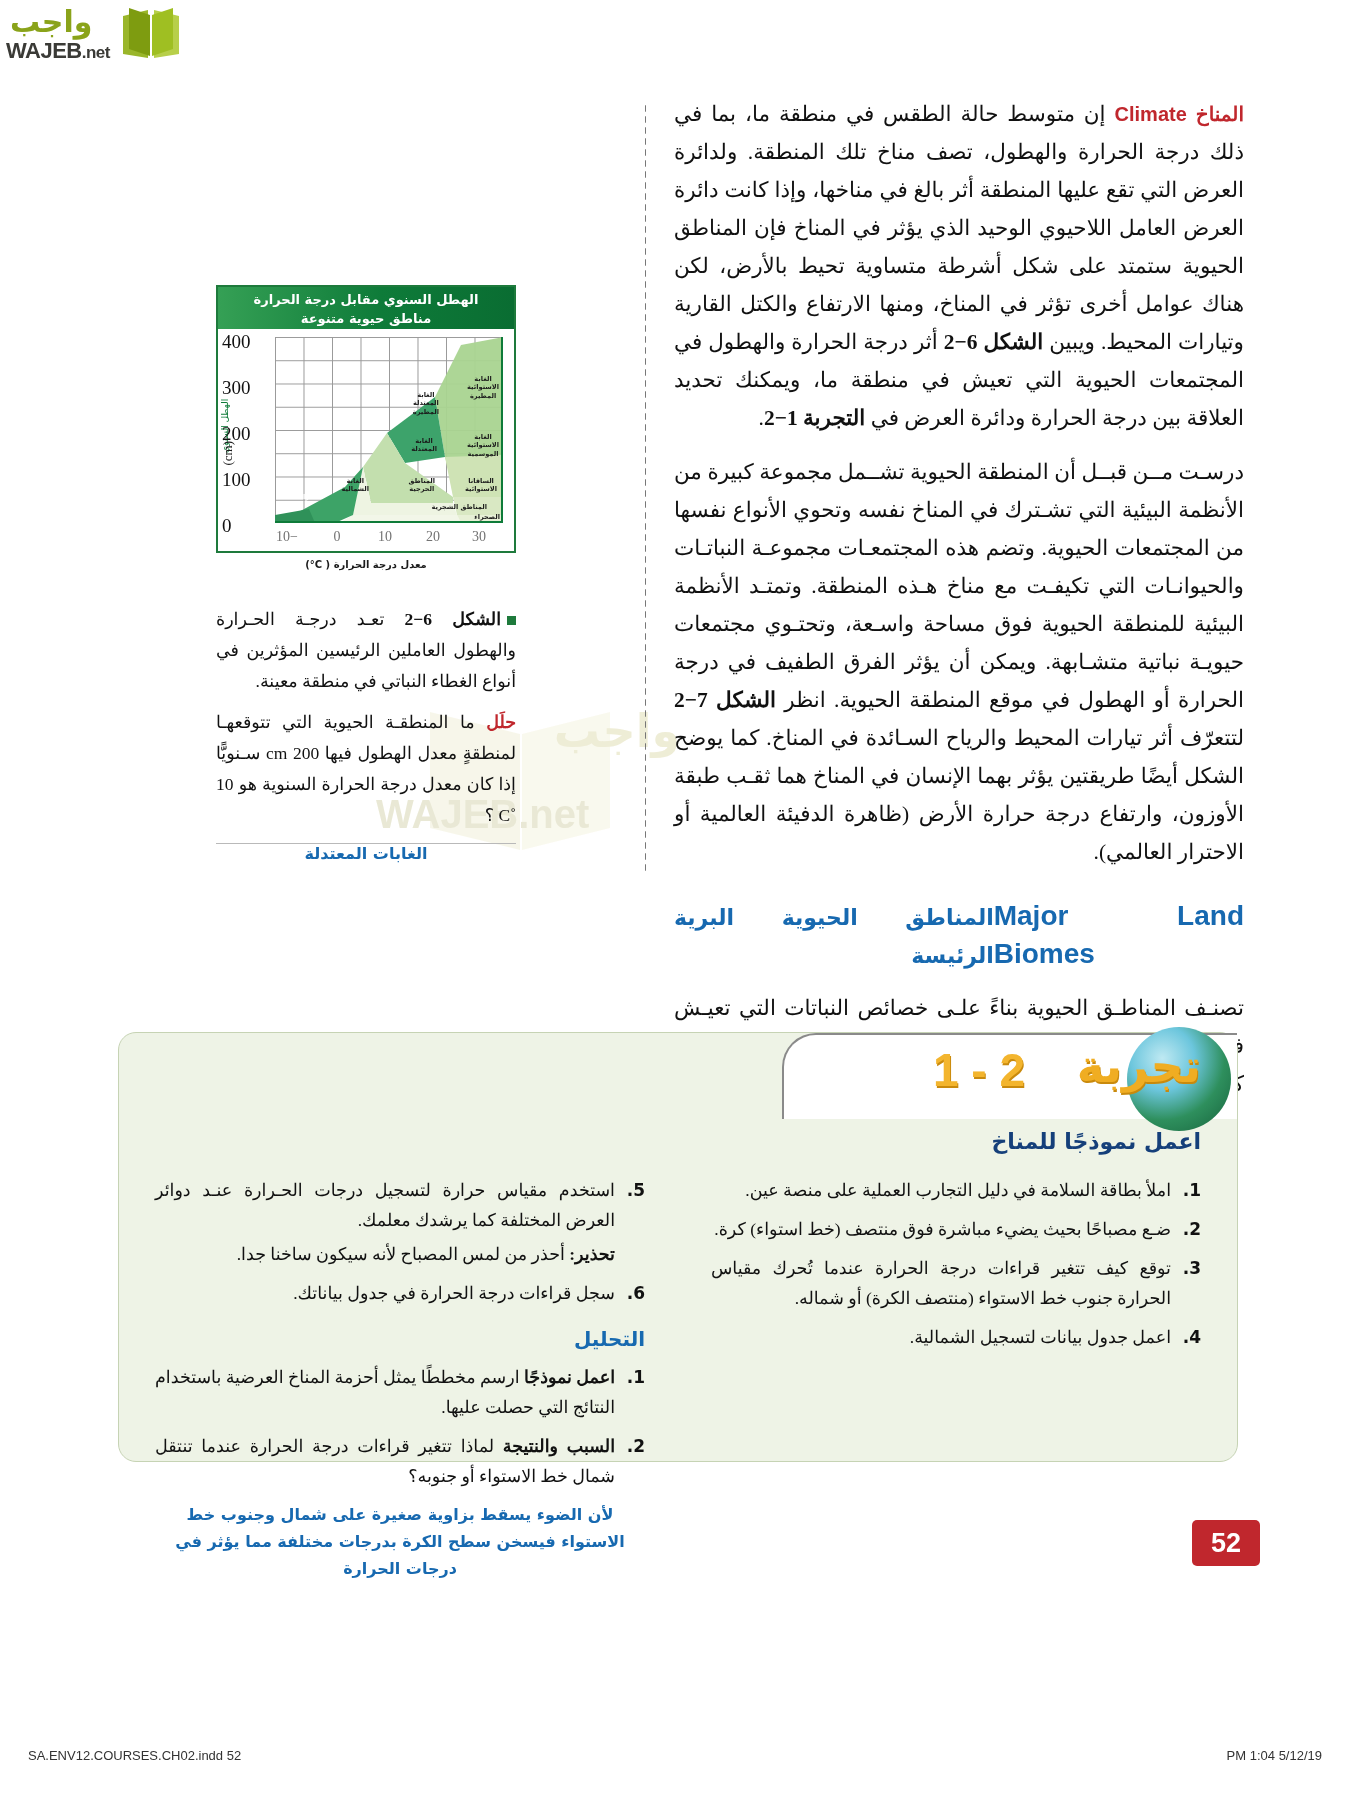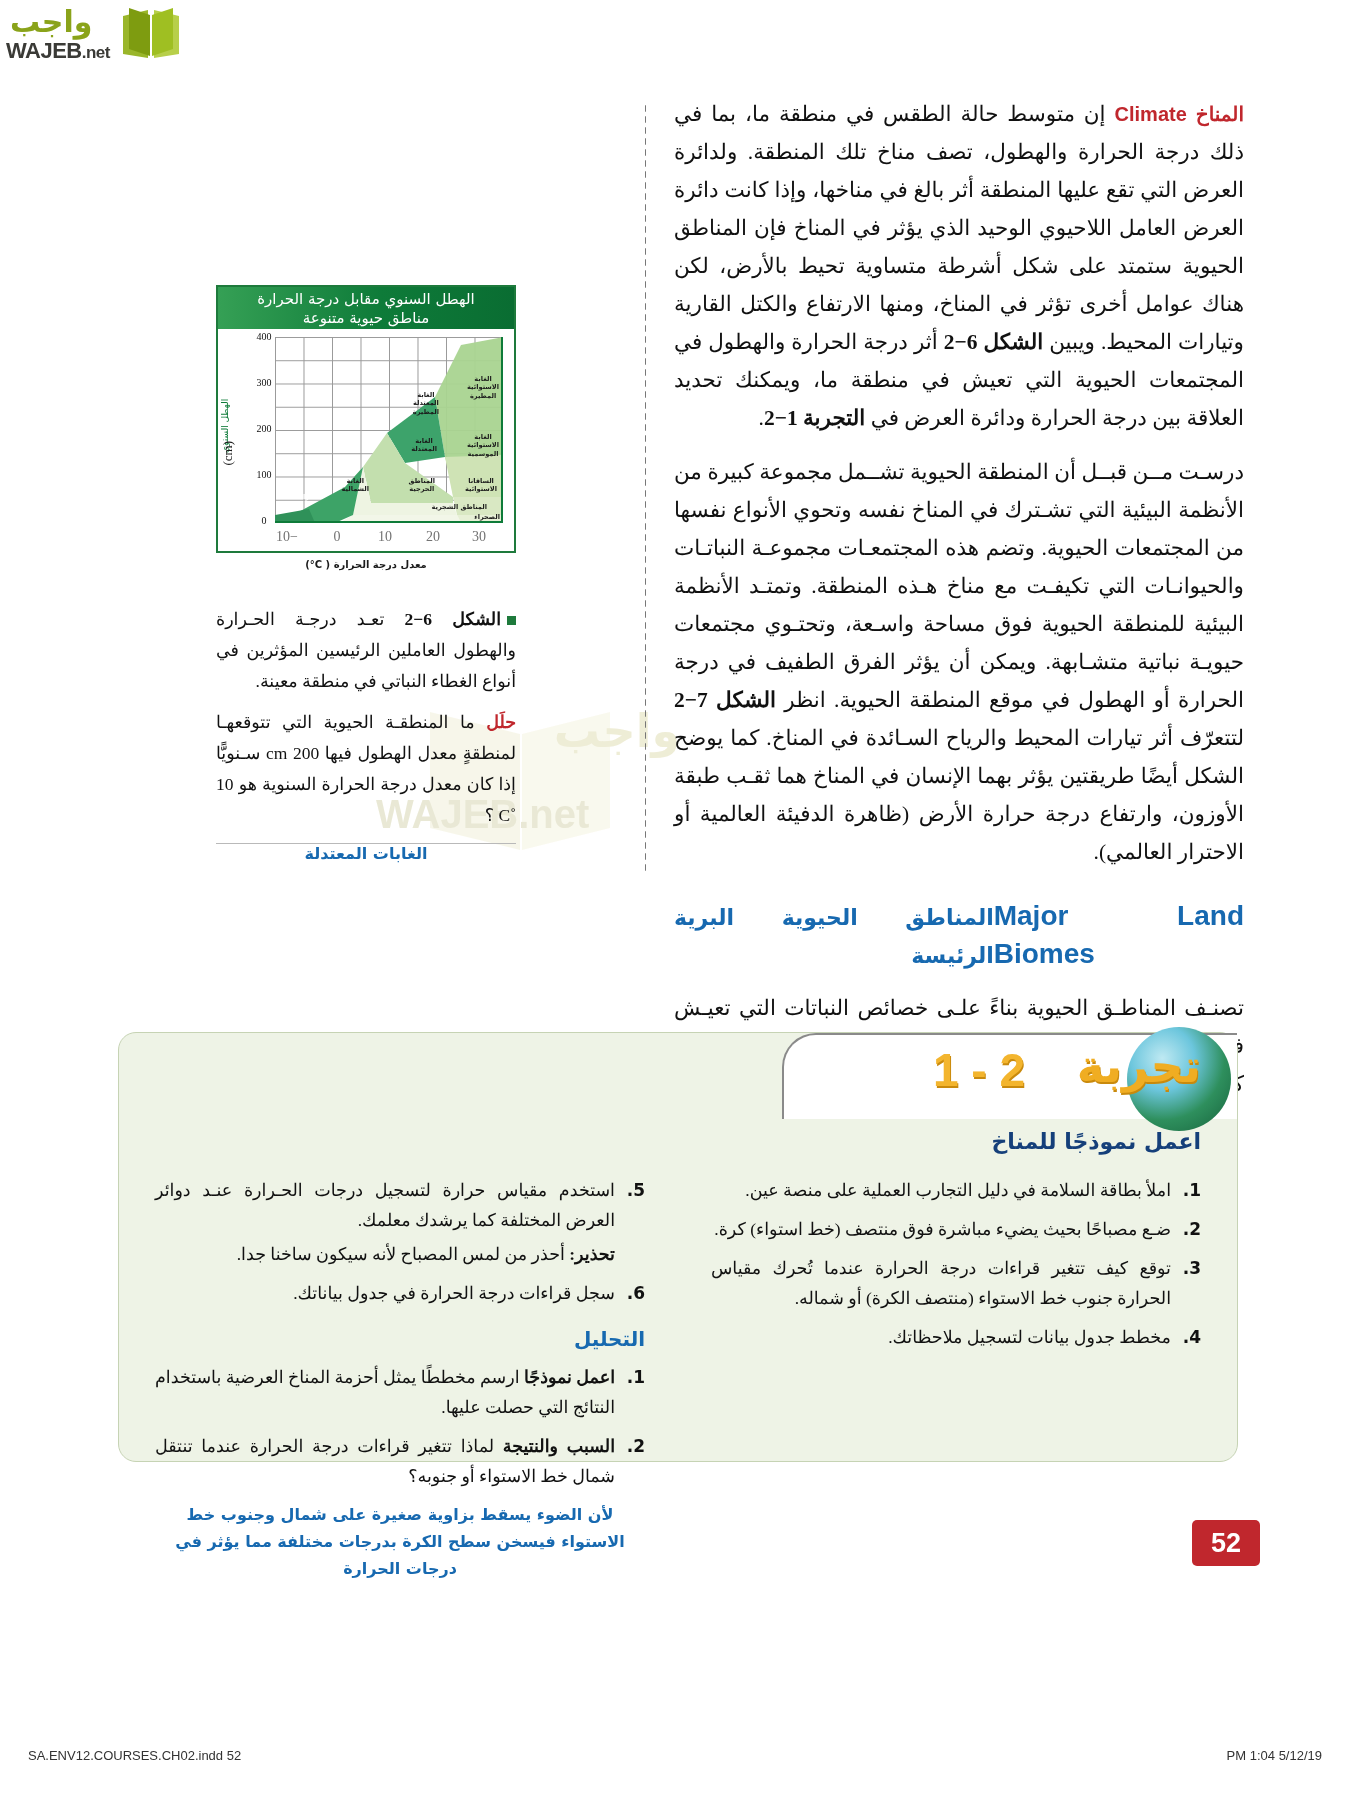--- a/index.html
+++ b/index.html
@@ -61,38 +61,38 @@
   
   #figure{position:absolute;right:88px;top:190px;width:300px;}
   #chart-box{
     width:300px;height:268px;border:2px solid #1e7a3c;background:#fff;
     position:relative;box-sizing:border-box;
   }
   #chart-title{
     height:42px;background:linear-gradient(90deg,#35a055 0%,#0e7b39 55%,#0a6d32 100%);
     color:#fff;text-align:center;
     font-family:"DejaVu Sans","Liberation Sans",sans-serif;
-    font-size:15px;font-weight:normal;line-height:19px;padding-top:3px;
+    font-size:13px;font-weight:bold;line-height:19px;padding-top:3px;
     box-sizing:border-box;
   }
   #plot-wrap{position:absolute;left:0;top:42px;width:296px;height:222px;}
   #ylabel{
     position:absolute;left:2px;top:22px;width:16px;height:150px;
     color:#0e7b39;font-family:"DejaVu Sans",sans-serif;font-size:9px;
     writing-mode:vertical-rl;transform:rotate(180deg);
     text-align:center;
   }
   #ylabel2{
     position:absolute;left:2px;top:112px;color:#1b1b1b;
     font-family:"Liberation Serif",serif;font-size:13px;
     writing-mode:vertical-rl;transform:rotate(180deg);
   }
   .ytick{
-    position:absolute;left:28px;width:36px;text-align:center;
-    font-family:"Liberation Serif",serif;font-size:10px;color:#111;
+    position:absolute;left:4px;width:36px;text-align:left;
+    font-family:"Liberation Serif",serif;font-size:19px;color:#111;
   }
   .xtick{
     position:absolute;top:200px;width:34px;text-align:center;
     font-family:"Liberation Serif",serif;font-size:14px;color:#737373;
   }
   #plot{
     position:absolute;left:57px;top:8px;width:228px;height:186px;
     border-right:2.5px solid #0e7b39;border-bottom:2.5px solid #0e7b39;
     box-sizing:border-box;overflow:hidden;
     background-image:
@@ -355,21 +355,21 @@
     <div id="exp-num">1 - 2</div>
     <div id="exp-title">اعمل نموذجًا للمناخ</div>
 
     <div class="exp-col" id="exp-right">
 
 
       <ol class="num">
         <li>املأ بطاقة السلامة في دليل التجارب العملية على منصة عين.</li>
         <li>ضـع مصباحًا بحيث يضيء مباشرة فوق منتصف (خط استواء) كرة.</li>
         <li>توقع كيف تتغير قراءات درجة الحرارة عندما تُحرك مقياس الحرارة جنوب خط الاستواء (منتصف الكرة) أو شماله.</li>
-        <li>مخطط جدول بيانات لتسجيل ملاحظاتك.</li>
+        <li>اعمل جدول بيانات لتسجيل الشمالية.</li>
       </ol>
     </div>
 
     <div class="exp-col" id="exp-left">
       <ol class="num start5">
         <li>
           <span>استخدم مقياس حرارة لتسجيل درجات الحـرارة عنـد دوائر العرض المختلفة كما يرشدك معلمك.</span>
           <div style="margin-top:4px;">
             <span class="warn">تحذير:</span>
             <span>أحذر من لمس المصباح لأنه سيكون ساخنا جدا.</span>

